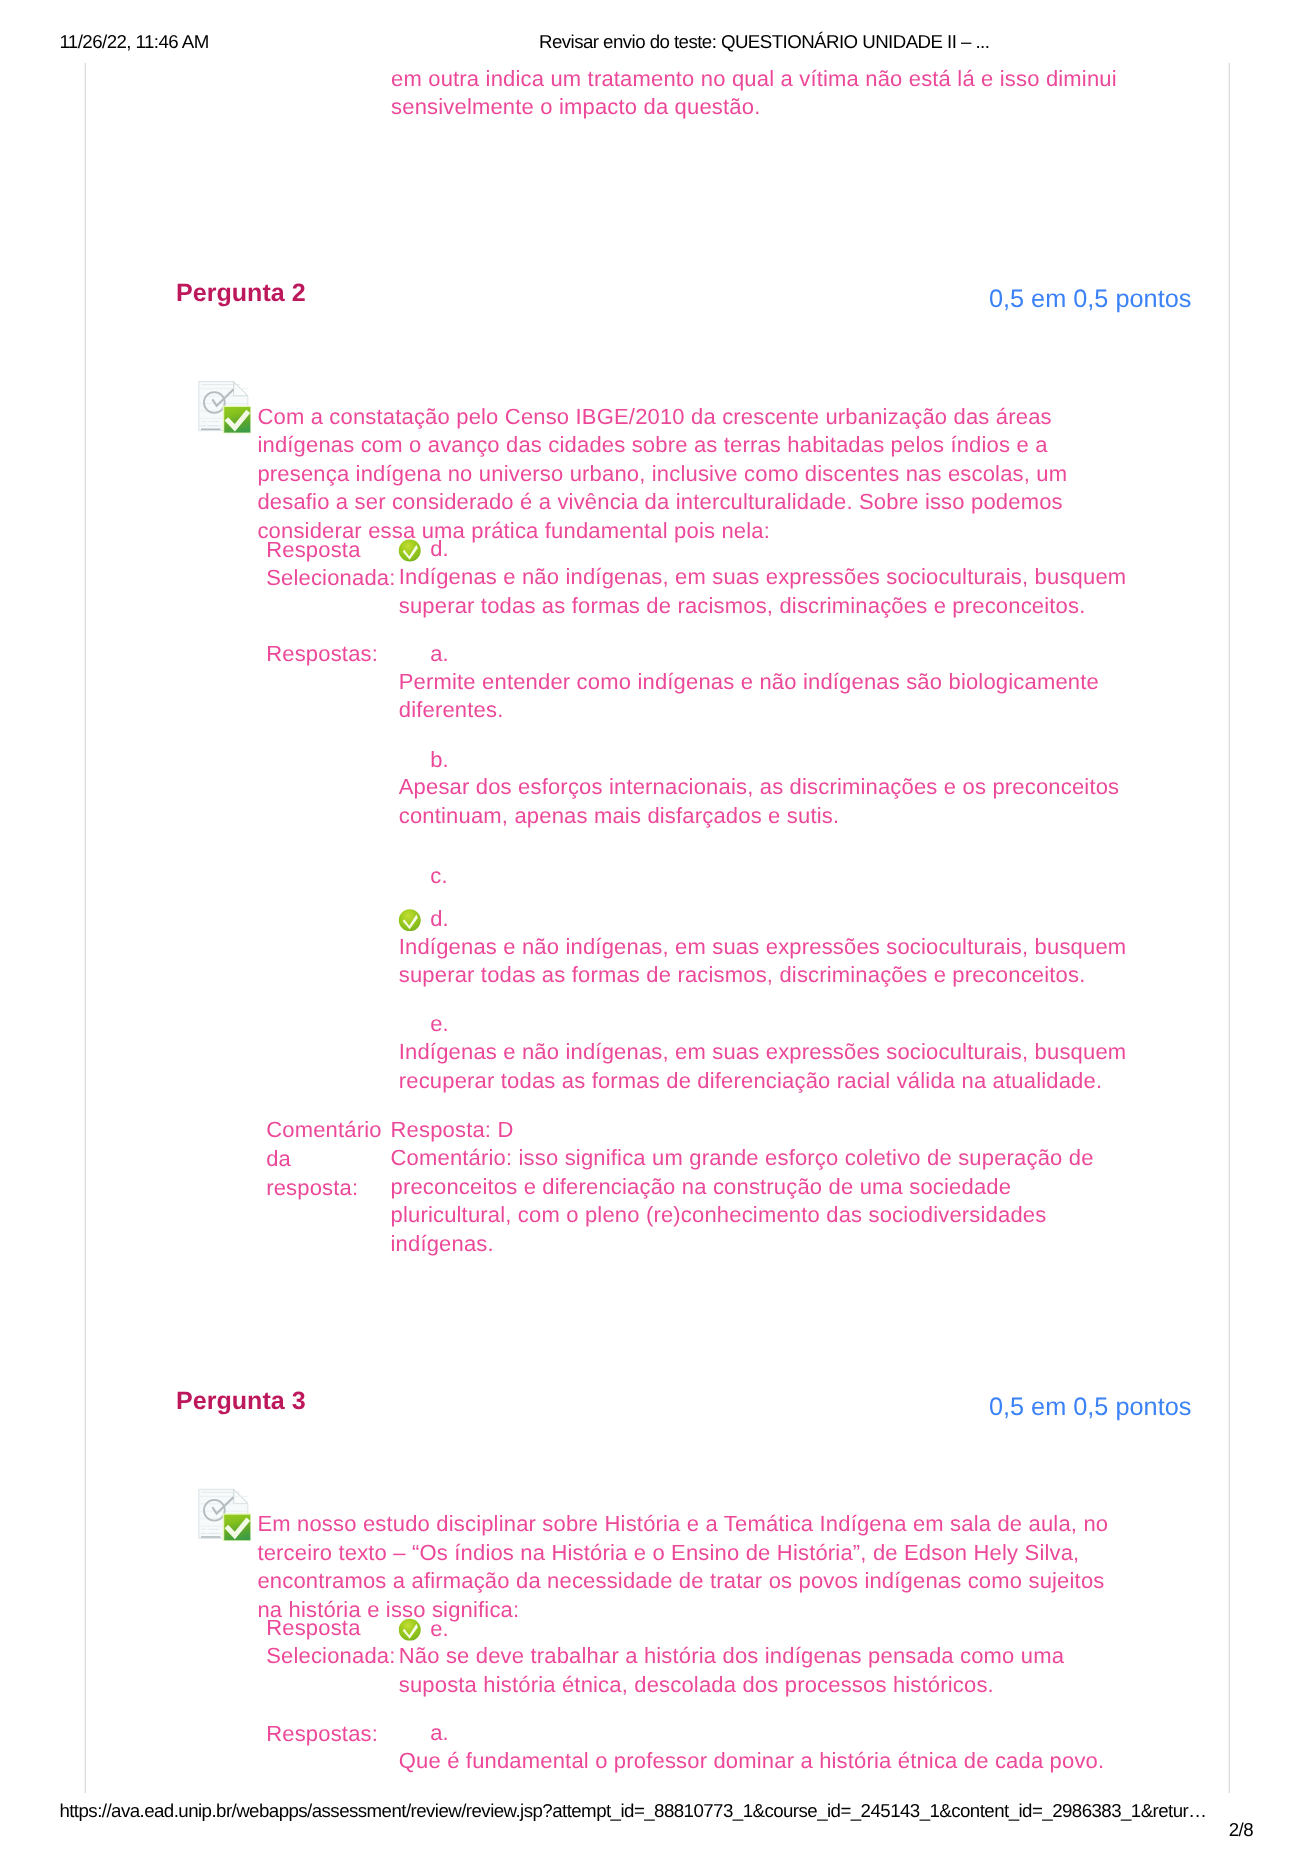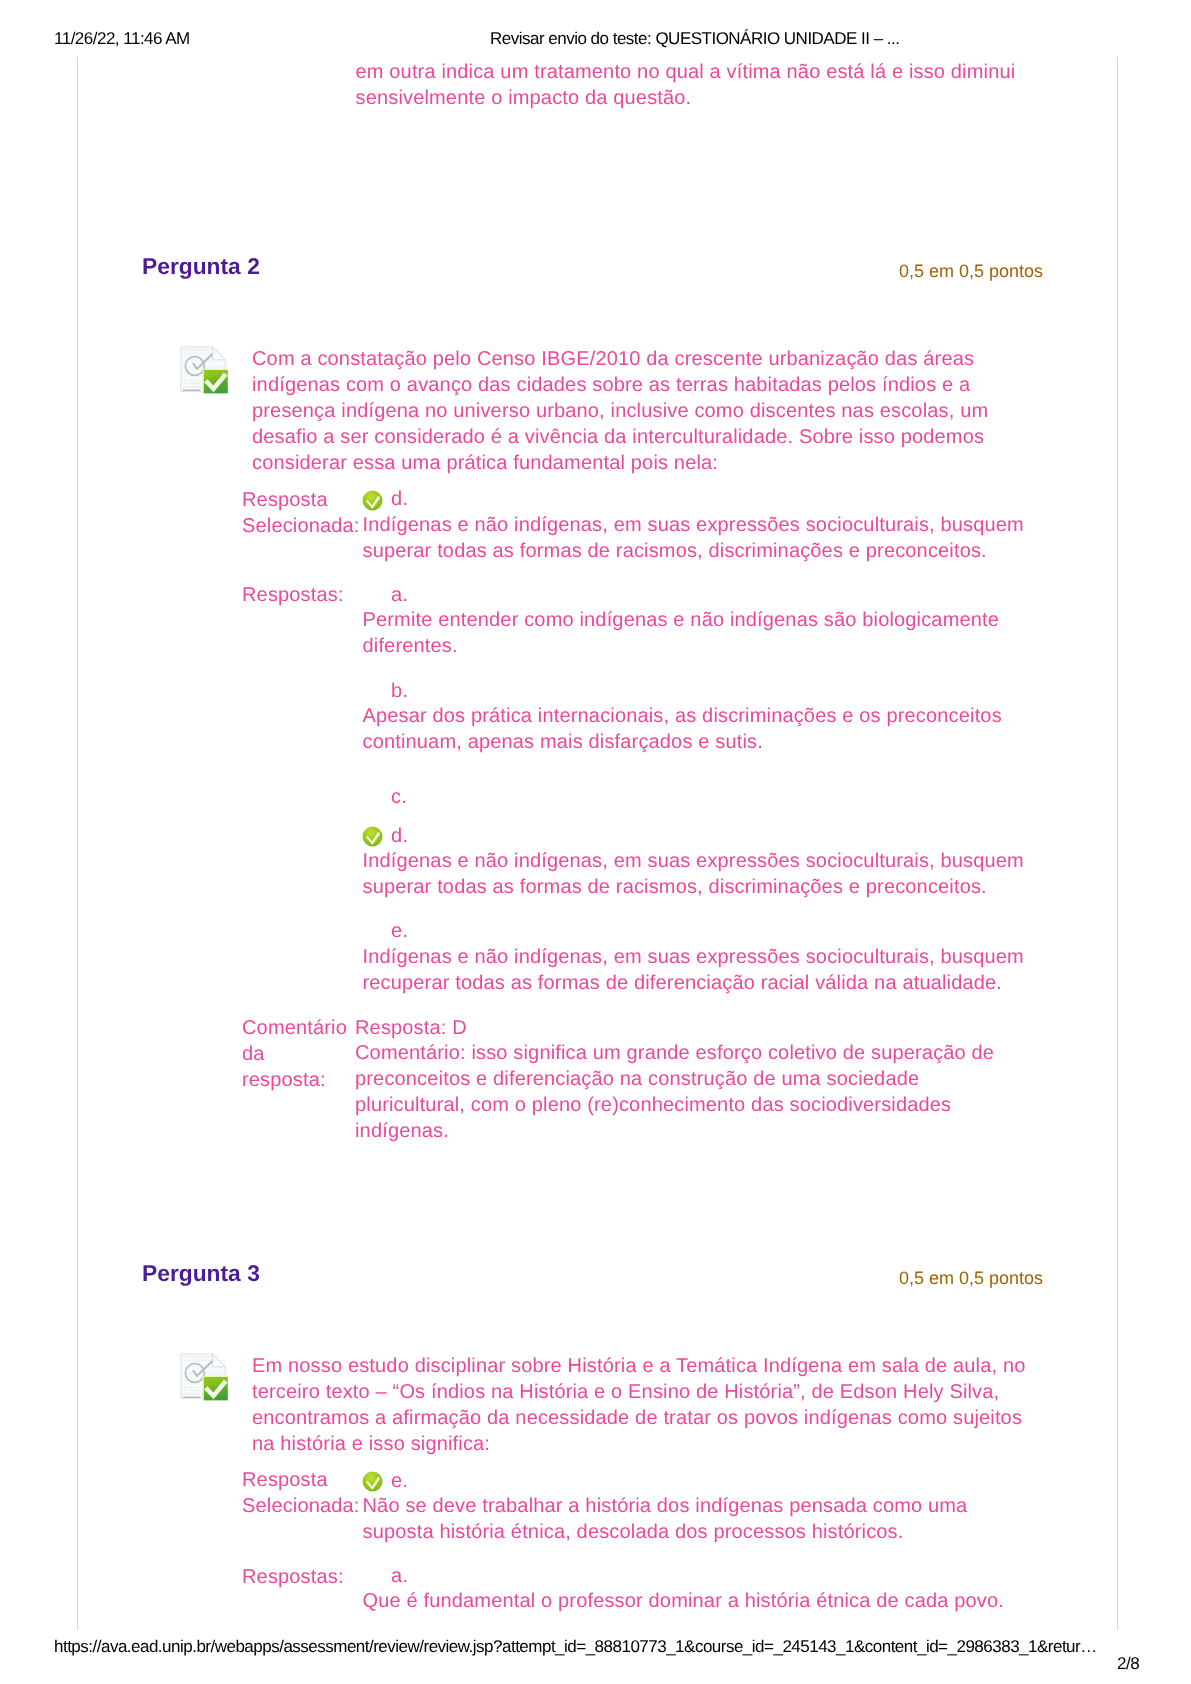--- a/index.html
+++ b/index.html
@@ -19,24 +19,24 @@
   
   .rule{position:absolute;top:57px;height:1573px;width:1px;background:#d4d4d4;}
   .rule.left{left:77px;}
   .rule.right{left:1117px;}
 
   
   .tx{color:#ec4899;font-size:20px;line-height:26px;letter-spacing:0.16px;font-family:"Liberation Sans",sans-serif;}
 
   .cont-para{position:absolute;left:355.5px;width:673px;}
 
-  .qtitle{position:absolute;left:142px;font-size:22.8px;line-height:26px;font-weight:bold;color:#4c1d95;white-space:nowrap;}
-  .qpts{position:absolute;left:899px;font-size:18px;line-height:26px;color:#a16207;white-space:nowrap;}
-
-  .qprompt{position:absolute;left:252px;width:783px;}
+  .qtitle{position:absolute;left:160px;font-size:22.8px;line-height:26px;font-weight:bold;color:#be185d;white-space:nowrap;}
+  .qpts{position:absolute;left:899px;font-size:23px;line-height:26px;color:#3b82f6;white-space:nowrap;}
+
+  .qprompt{position:absolute;left:234px;width:783px;margin-top:20px;}
   .qicon{position:absolute;left:180px;width:48px;height:48px;}
 
   .lbl{position:absolute;left:242px;width:114px;}
   .val{position:absolute;left:362.5px;width:673px;}
   .valf{position:absolute;left:355px;width:673px;}
   .letter{position:absolute;left:28.6px;width:60px;}
   .ansicon{position:absolute;left:-0.8px;width:21px;height:21px;}
   .inl-letter{position:absolute;left:28.6px;}
   .inl-text{position:absolute;left:45.6px;width:600px;}
 </style>
@@ -120,21 +120,21 @@
     </div>
     <div class="val tx" style="top:512.3px">Indígenas e não indígenas, em suas expressões socioculturais, busquem superar todas as formas de racismos, discriminações e preconceitos.</div>
     <div class="lbl tx" style="top:582.0px">Respostas:</div>
     <div class="val" style="top:582.0px;height:26px">
       <span class="letter tx" style="top:0px">a.</span>
     </div>
     <div class="val tx" style="top:607.3px">Permite entender como indígenas e não indígenas são biologicamente diferentes.</div>
     <div class="val" style="top:677.9px;height:26px">
       <span class="letter tx" style="top:0px">b.</span>
     </div>
-    <div class="val tx" style="top:703.4px">Apesar dos prática internacionais, as discriminações e os preconceitos continuam, apenas mais disfarçados e sutis.</div>
+    <div class="val tx" style="top:703.4px">Apesar dos esforços internacionais, as discriminações e os preconceitos continuam, apenas mais disfarçados e sutis.</div>
     <div class="val" style="top:773.7px;height:26px">
       <span class="inl-letter tx" style="top:10.0px">c.</span>
     </div>
     <div class="val" style="top:822.5px;height:26px">
       <span class="ansicon" style="top:3.3px">
         <svg viewBox="0 0 16 16" width="21" height="21">
           <defs>
             <radialGradient id="cgq2d" cx="42%" cy="30%" r="80%">
               <stop offset="0" stop-color="#c3dd35"></stop>
                 <stop offset="0.45" stop-color="#9ccb1c"></stop>

